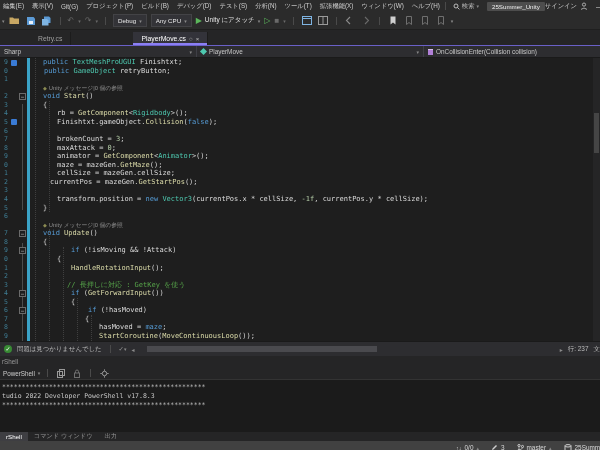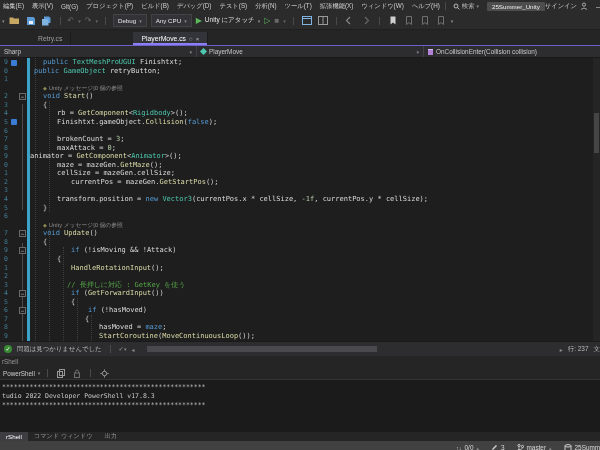--- a/index.html
+++ b/index.html
@@ -244,21 +244,21 @@
     <div class="guide" style="left:77px;top:240px;height:43px"></div>
     <div class="guide" style="left:91px;top:257px;height:26px"></div>
     <div>
         <div class="crow">
           <span class="gnum">9</span>
           <span class="bmark"></span>
           <span class="ctext" style="padding-left: 13px;"><span class="tk-k">public </span><span class="tk-t">TextMeshProUGUI </span><span class="tk-i">Finishtxt</span><span class="tk-p">;</span></span>
         </div>
         <div class="crow">
           <span class="gnum">0</span>
-          <span class="ctext" style="padding-left: 4px;"><span class="tk-k">public </span><span class="tk-t">GameObject </span><span class="tk-i">retryButton</span><span class="tk-p">;</span></span>
+          <span class="ctext" style="padding-left: 14px;"><span class="tk-k">public </span><span class="tk-t">GameObject </span><span class="tk-i">retryButton</span><span class="tk-p">;</span></span>
         </div>
         <div class="crow">
           <span class="gnum">1</span>
           <span class="ctext" style="padding-left: 13px;"></span>
         </div>
         <div class="crow">
           <span class="gnum"></span>
           <span class="ctext lens" style="padding-left: 13px;"><span class="lensic">◆</span>Unity メッセージ|0 個の参照</span>
         </div>
         <div class="crow">
@@ -286,33 +286,33 @@
         <div class="crow">
           <span class="gnum">7</span>
           <span class="ctext" style="padding-left: 27px;"><span class="tk-i">brokenCount </span><span class="tk-p">= </span><span class="tk-n">3</span><span class="tk-p">;</span></span>
         </div>
         <div class="crow">
           <span class="gnum">8</span>
           <span class="ctext" style="padding-left: 27px;"><span class="tk-i">maxAttack </span><span class="tk-p">= </span><span class="tk-n">0</span><span class="tk-p">;</span></span>
         </div>
         <div class="crow">
           <span class="gnum">9</span>
-          <span class="ctext" style=""><span class="tk-i">animator </span><span class="tk-p">= </span><span class="tk-m">GetComponent</span><span class="tk-p">&lt;</span><span class="tk-t">Animator</span><span class="tk-p">&gt;();</span></span>
+          <span class="ctext" style="padding-left: 27px;"><span class="tk-i">animator </span><span class="tk-p">= </span><span class="tk-m">GetComponent</span><span class="tk-p">&lt;</span><span class="tk-t">Animator</span><span class="tk-p">&gt;();</span></span>
         </div>
         <div class="crow">
           <span class="gnum">0</span>
           <span class="ctext" style="padding-left: 27px;"><span class="tk-i">maze </span><span class="tk-p">= </span><span class="tk-i">mazeGen</span><span class="tk-p">.</span><span class="tk-m">GetMaze</span><span class="tk-p">();</span></span>
         </div>
         <div class="crow">
           <span class="gnum">1</span>
           <span class="ctext" style="padding-left: 27px;"><span class="tk-i">cellSize </span><span class="tk-p">= </span><span class="tk-i">mazeGen</span><span class="tk-p">.</span><span class="tk-i">cellSize</span><span class="tk-p">;</span></span>
         </div>
         <div class="crow">
           <span class="gnum">2</span>
-          <span class="ctext" style="padding-left: 41px;"><span class="tk-i">currentPos </span><span class="tk-p">= </span><span class="tk-i">mazeGen</span><span class="tk-p">.</span><span class="tk-m">GetStartPos</span><span class="tk-p">();</span></span>
+          <span class="ctext" style="padding-left: 20px;"><span class="tk-i">currentPos </span><span class="tk-p">= </span><span class="tk-i">mazeGen</span><span class="tk-p">.</span><span class="tk-m">GetStartPos</span><span class="tk-p">();</span></span>
         </div>
         <div class="crow">
           <span class="gnum">3</span>
           <span class="ctext" style="padding-left: 27px;"></span>
         </div>
         <div class="crow">
           <span class="gnum">4</span>
           <span class="ctext" style="padding-left: 27px;"><span class="tk-i">transform</span><span class="tk-p">.</span><span class="tk-i">position </span><span class="tk-p">= </span><span class="tk-k">new </span><span class="tk-t">Vector3</span><span class="tk-p">(</span><span class="tk-i">currentPos</span><span class="tk-p">.</span><span class="tk-i">x </span><span class="tk-p">* </span><span class="tk-i">cellSize</span><span class="tk-p">, </span><span class="tk-n">-1f</span><span class="tk-p">, </span><span class="tk-i">currentPos</span><span class="tk-p">.</span><span class="tk-i">y </span><span class="tk-p">* </span><span class="tk-i">cellSize</span><span class="tk-p">);</span></span>
         </div>
         <div class="crow">

